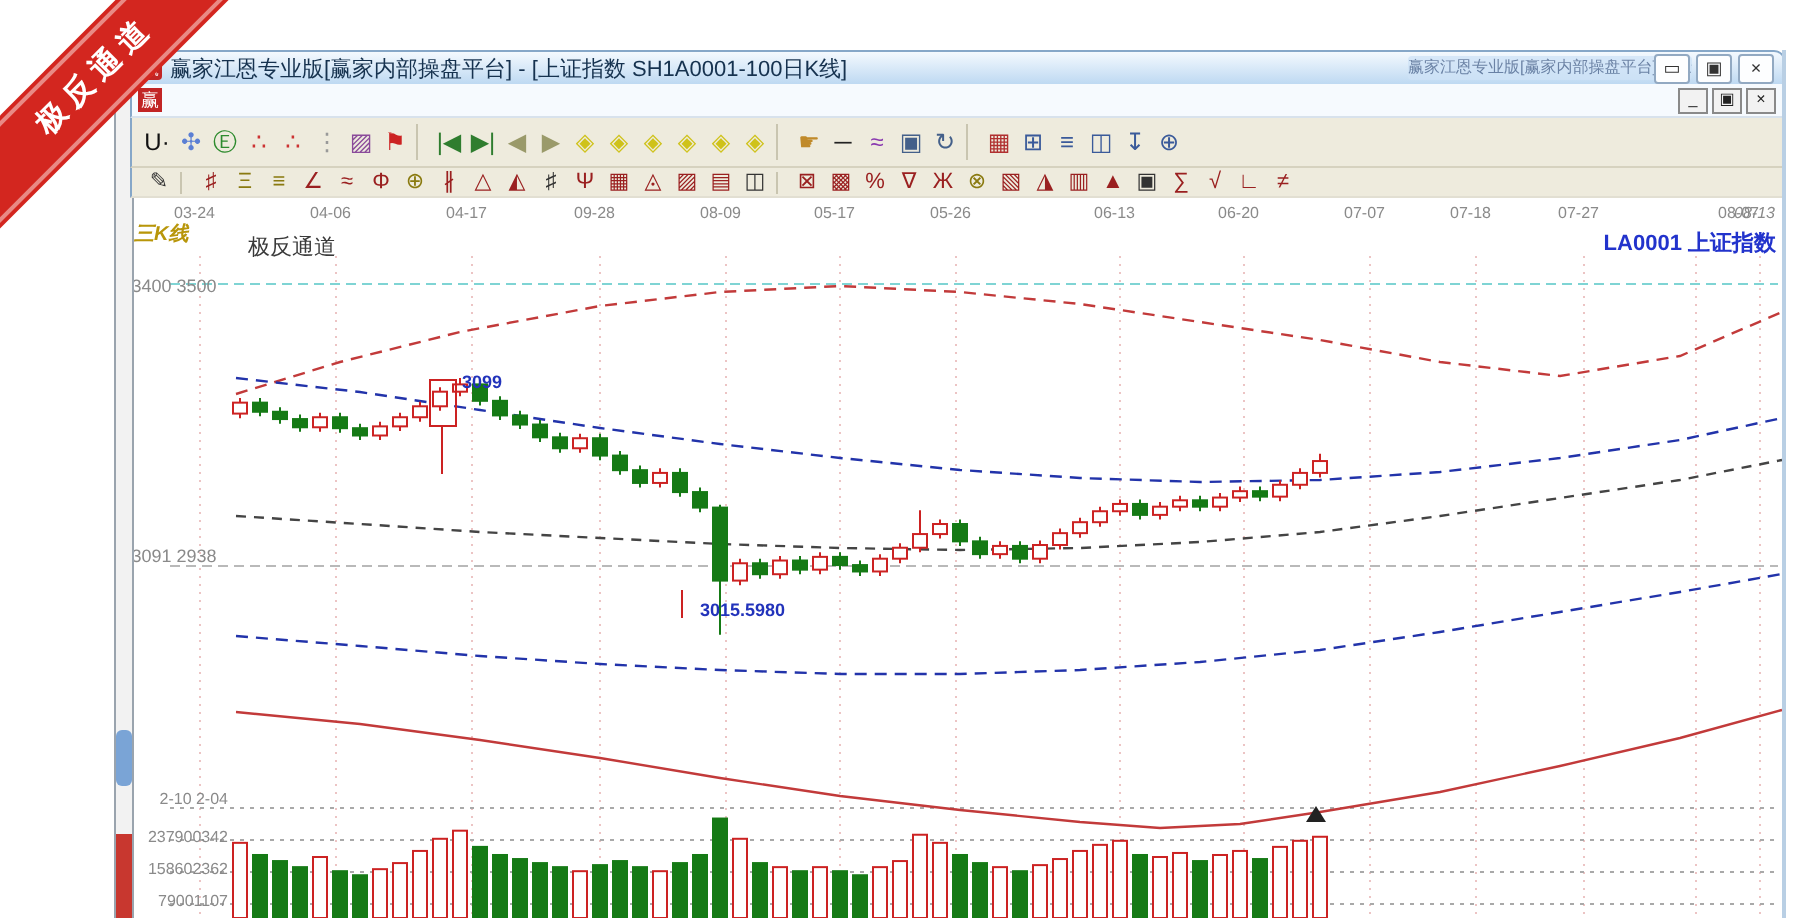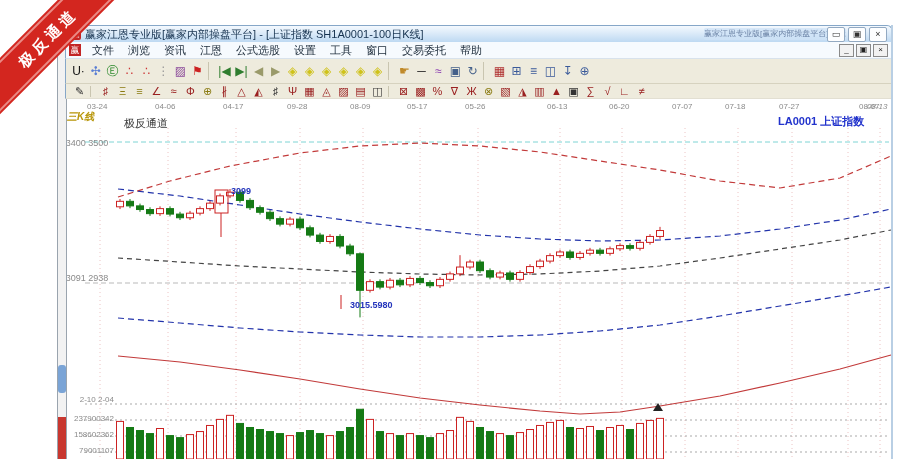--- a/index.html
+++ b/index.html
@@ -48,21 +48,21 @@
   .tb2-icon{width:17px;height:13px;font-size:11px;line-height:13px;text-align:center;cursor:default;}
   .tb2-sep{width:4px;height:11px;border-left:1px solid #c9c5b0;margin:0 2px;}
   
   .win-right{position:absolute;left:891px;top:25px;bottom:0;width:2px;background:#b9cfe4;z-index:3;}
   
   .overlay{position:absolute;z-index:2;white-space:nowrap;}
   .date-label{position:absolute;top:102px;font-size:8px;color:#8a8a8a;z-index:2;}
   .pane-label{left:67px;top:110px;font-size:10px;font-weight:bold;color:#b8960a;font-style:italic;}
   .indicator-label{left:124px;top:116px;font-size:11px;color:#3a3a3a;}
   .info-values{left:190px;top:116px;display:flex;gap:12px;font-size:10px;}
-  .symbol-label{left:778px;top:114px;width:110px;color:#2233cc;
+  .symbol-label{left:778px;top:114px;width:110px;text-align:right;color:#2233cc;
       font-weight:bold;font-size:11px;}
   .axis-label{position:absolute;left:60px;width:54px;text-align:center;font-size:9px;
       color:#8a8a8a;z-index:2;}
   .vol-label{position:absolute;left:56px;width:58px;text-align:right;font-size:8px;
       color:#8a8a8a;z-index:2;}
   .annot{position:absolute;font-size:9px;z-index:2;font-weight:bold;}
   #chart-svg{position:absolute;left:0;top:0;z-index:1;}
   
   .ribbon{position:absolute;left:-52px;top:20px;width:200px;height:32px;background:#d3261f;
       transform:rotate(-45deg);z-index:10;text-align:center;line-height:32px;color:#fff;
@@ -283,32 +283,20 @@
     <span class="ghost">赢家江恩专业版[赢家内部操盘平台] - [上证指数 SH1A0001-100日K线]</span>
     <span class="win-btns" id="win-btns">
         <span class="win-btn">▭</span>
         <span class="win-btn">▣</span>
         <span class="win-btn">×</span>
       </span>
   </div>
 
   <div class="menubar">
     <span class="menu-logo">赢</span>
-    <span id="menu-items" style="display:flex">
-        <span class="menu-item">文件</span>
-        <span class="menu-item">浏览</span>
-        <span class="menu-item">资讯</span>
-        <span class="menu-item">江恩</span>
-        <span class="menu-item">公式选股</span>
-        <span class="menu-item">设置</span>
-        <span class="menu-item">工具</span>
-        <span class="menu-item">窗口</span>
-        <span class="menu-item">交易委托</span>
-        <span class="menu-item">帮助</span>
-      </span>
     <span class="mdi-btns" id="mdi-btns">
         <span class="mdi-btn">_</span>
         <span class="mdi-btn">▣</span>
         <span class="mdi-btn">×</span>
       </span>
   </div>
 
   <div class="toolbar1" id="toolbar1">
       <span class="tb-icon" style="color: rgb(17, 17, 17);">U·</span>
       <span class="tb-icon" style="color: rgb(91, 127, 212);">✣</span>

